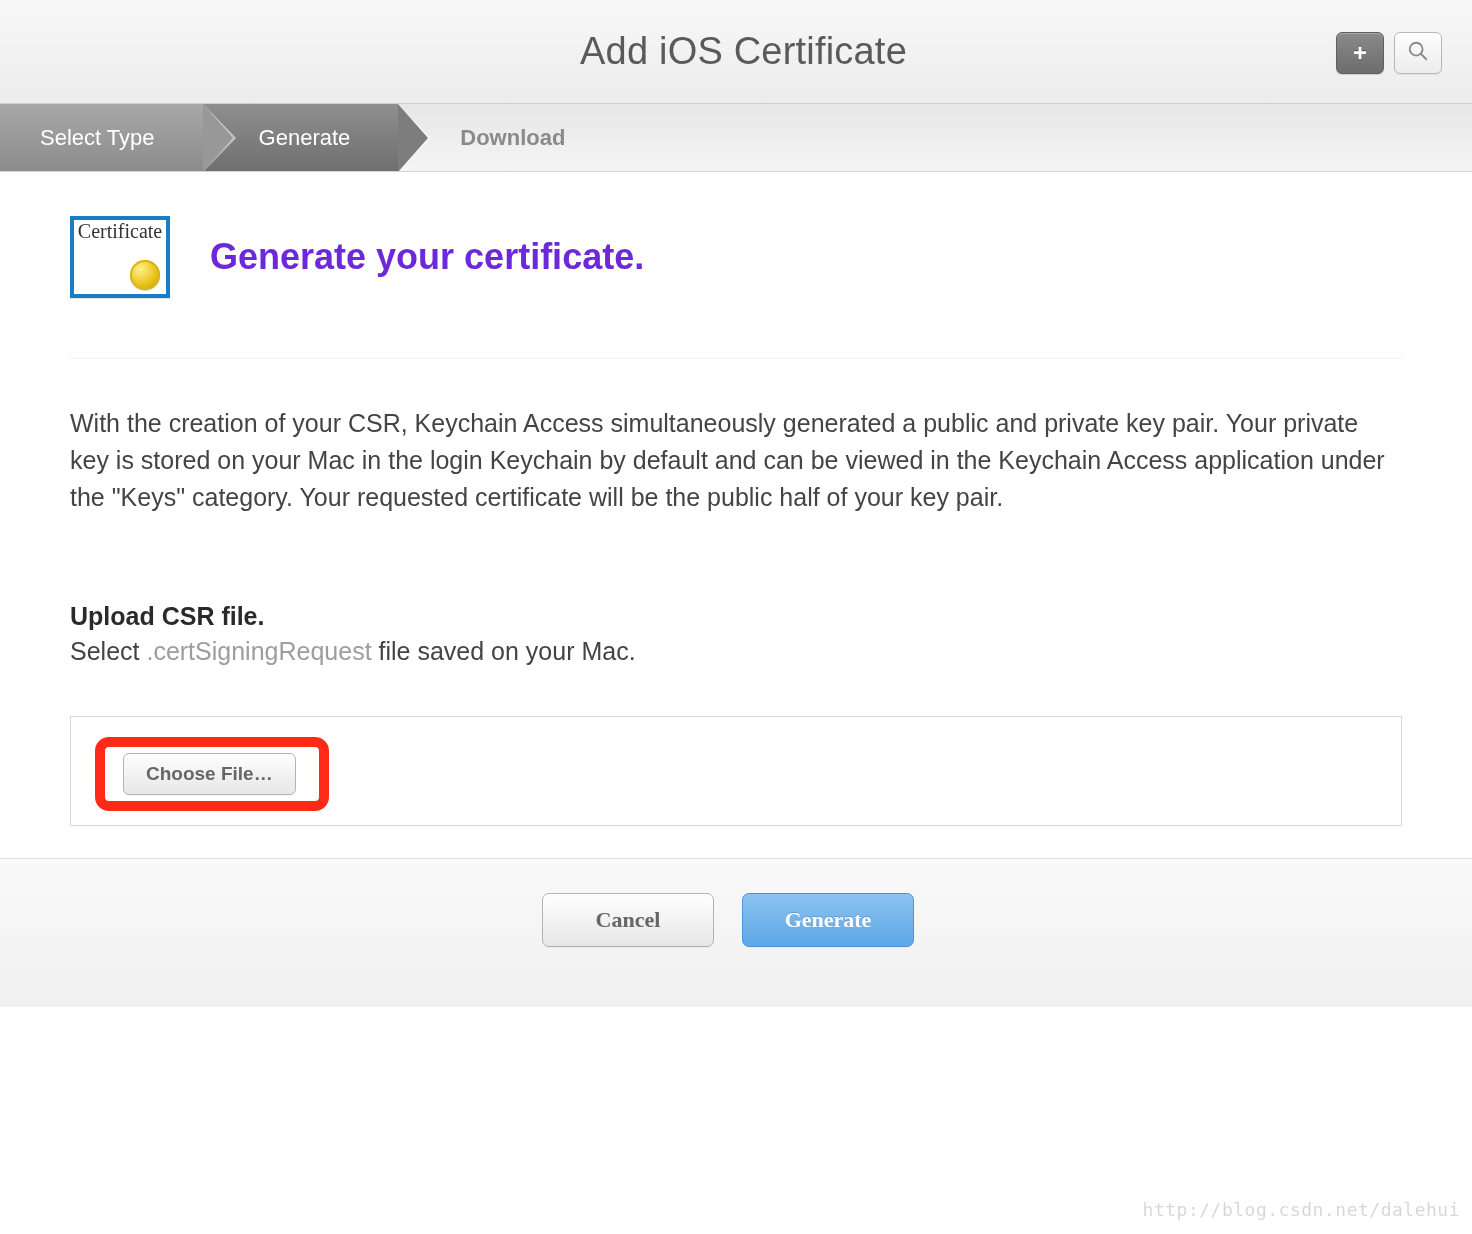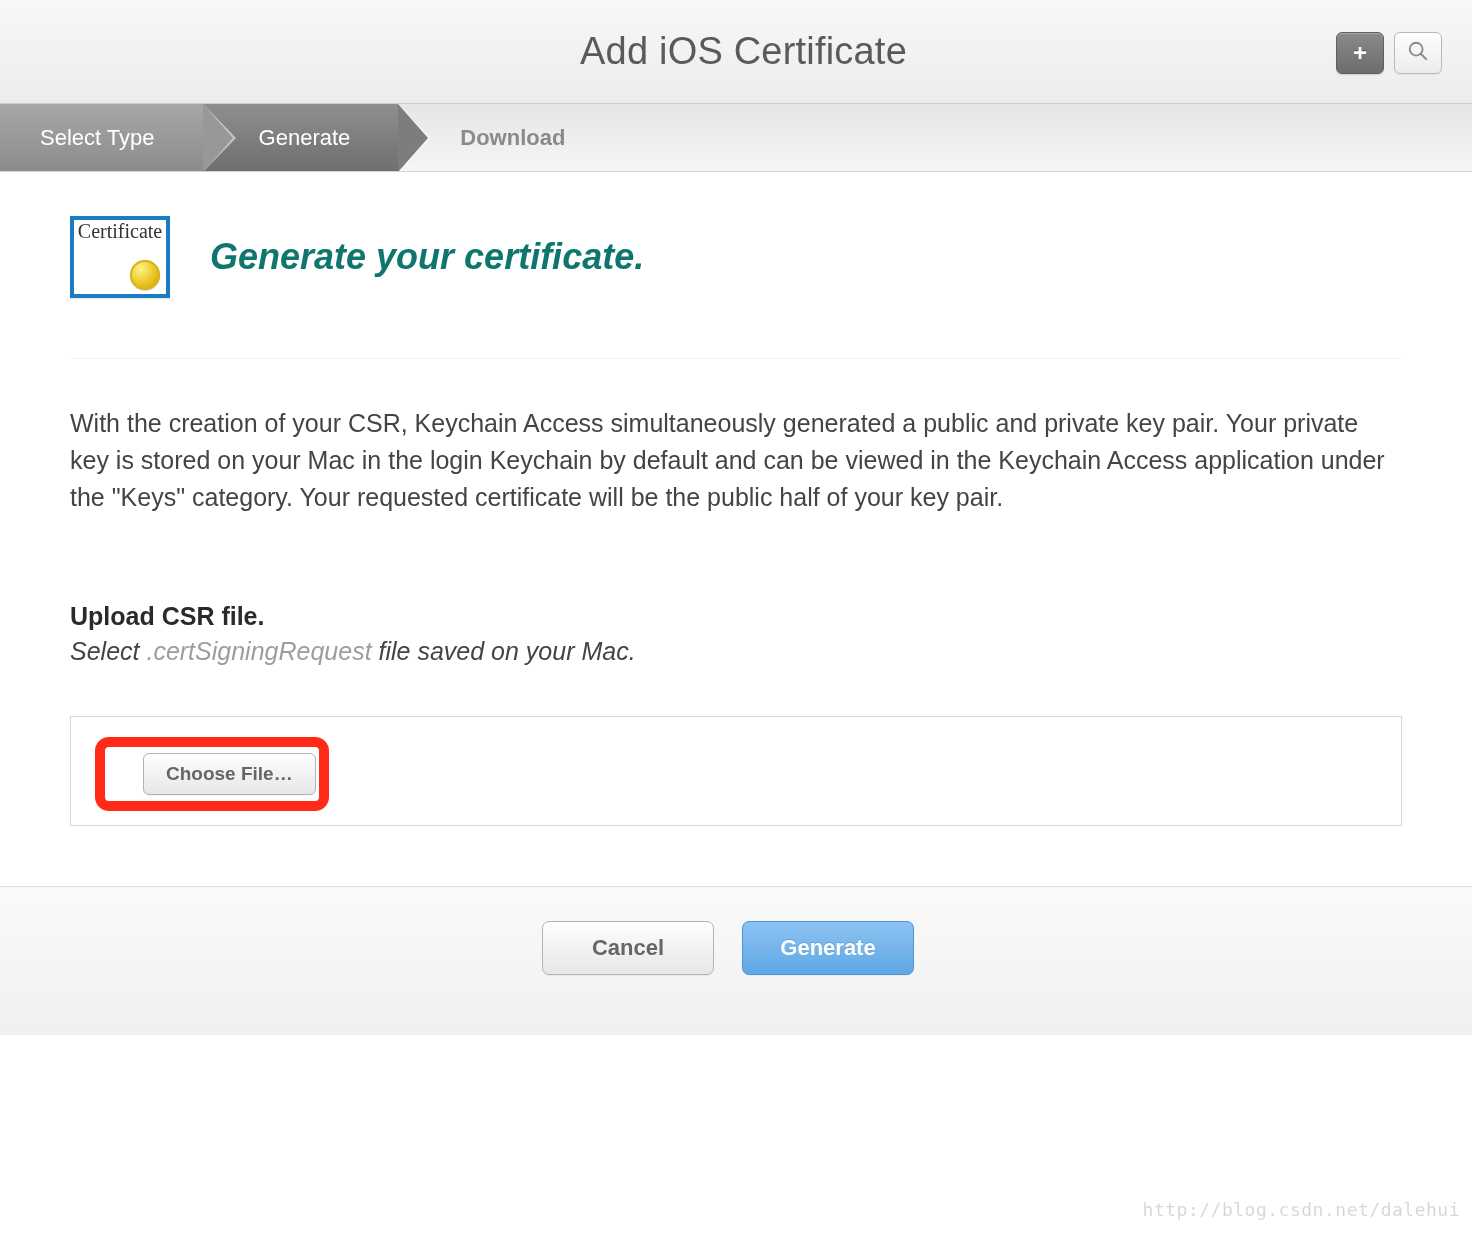--- a/index.html
+++ b/index.html
@@ -142,22 +142,21 @@
     position:absolute;
     right:6px; bottom:4px;
     width:30px; height:30px;
     border-radius:50%;
     background: radial-gradient(circle at 35% 30%, #fff28a 0%, #e8c21c 55%, #c19a05 100%);
     box-shadow: 0 0 0 2px #d7b419 inset, 0 1px 1px rgba(0,0,0,0.2);
   }
   .page-title {
     font-size: 36px;
     font-weight: 700;
-    color: #0f766e;
-    font-style: italic;
+    color: #6d28d9;
   }
 
   .divider {
     height:1px;
     background: linear-gradient(to bottom, rgba(0,0,0,0.12), rgba(0,0,0,0));
     margin: 60px 0 46px 0;
   }
 
   .description {
     font-size: 25px;
@@ -168,28 +167,27 @@
   .section-h {
     font-size: 25px;
     font-weight: 700;
     color:#2a2a2a;
     margin-top: 86px;
   }
   .section-sub {
     font-size: 25px;
     color:#444;
     margin-top: 6px;
-    font-style: italic;
   }
   .section-sub .ext { color:#9d9d9d; }
 
   .upload-box {
     margin-top: 50px;
     border:1px solid #d6d6d6;
-    padding: 30px 40px;
+    padding: 30px 20px;
     position: relative;
   }
   .highlight {
     position:absolute;
     left: 24px;
     top: 20px;
     width: 234px;
     height: 74px;
     border: 10px solid #ff2a17;
     border-radius: 14px;
@@ -204,27 +202,28 @@
     border:1px solid #b3b3b3;
     border-radius: 6px;
     background: linear-gradient(to bottom,#fefefe 0%,#e7e7e7 100%);
     box-shadow: 0 1px 0 rgba(0,0,0,0.04);
     margin-left: 32px;
     margin-top: 6px;
   }
 
   
   .footer {
-    margin-top: 50px;
+    margin-top: 22px;
     padding: 34px 16px 60px 0;
     background: linear-gradient(to bottom,#fafafa 0%,#f0f0f0 100%);
     border-top:1px solid #e0e0e0;
     display:flex;
     justify-content:center;
     gap: 28px;
+    font-family: Liberation Serif, serif;
   }
   .btn {
     min-width: 172px;
     text-align:center;
     padding: 13px 0;
     font-size: 22px;
     font-weight: 600;
     color:#666;
     border:1px solid #b3b3b3;
     border-radius: 7px;

